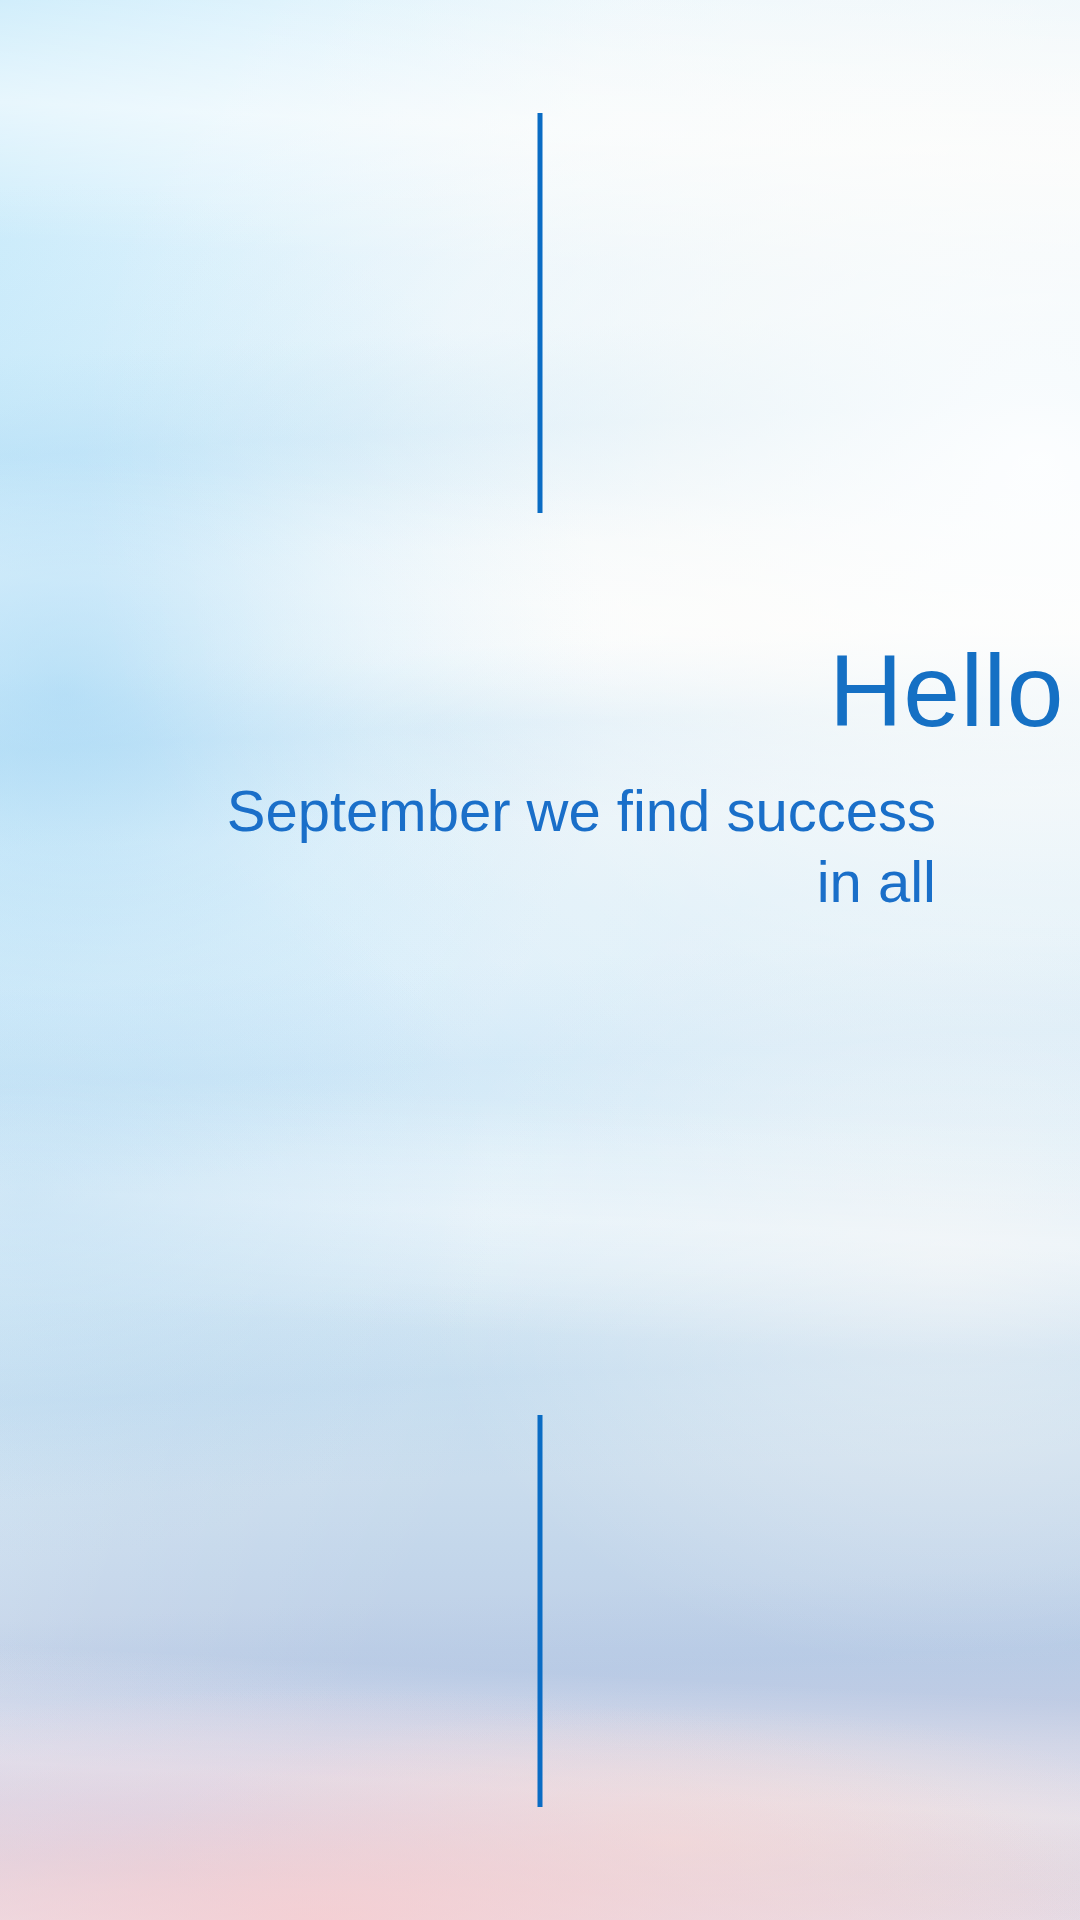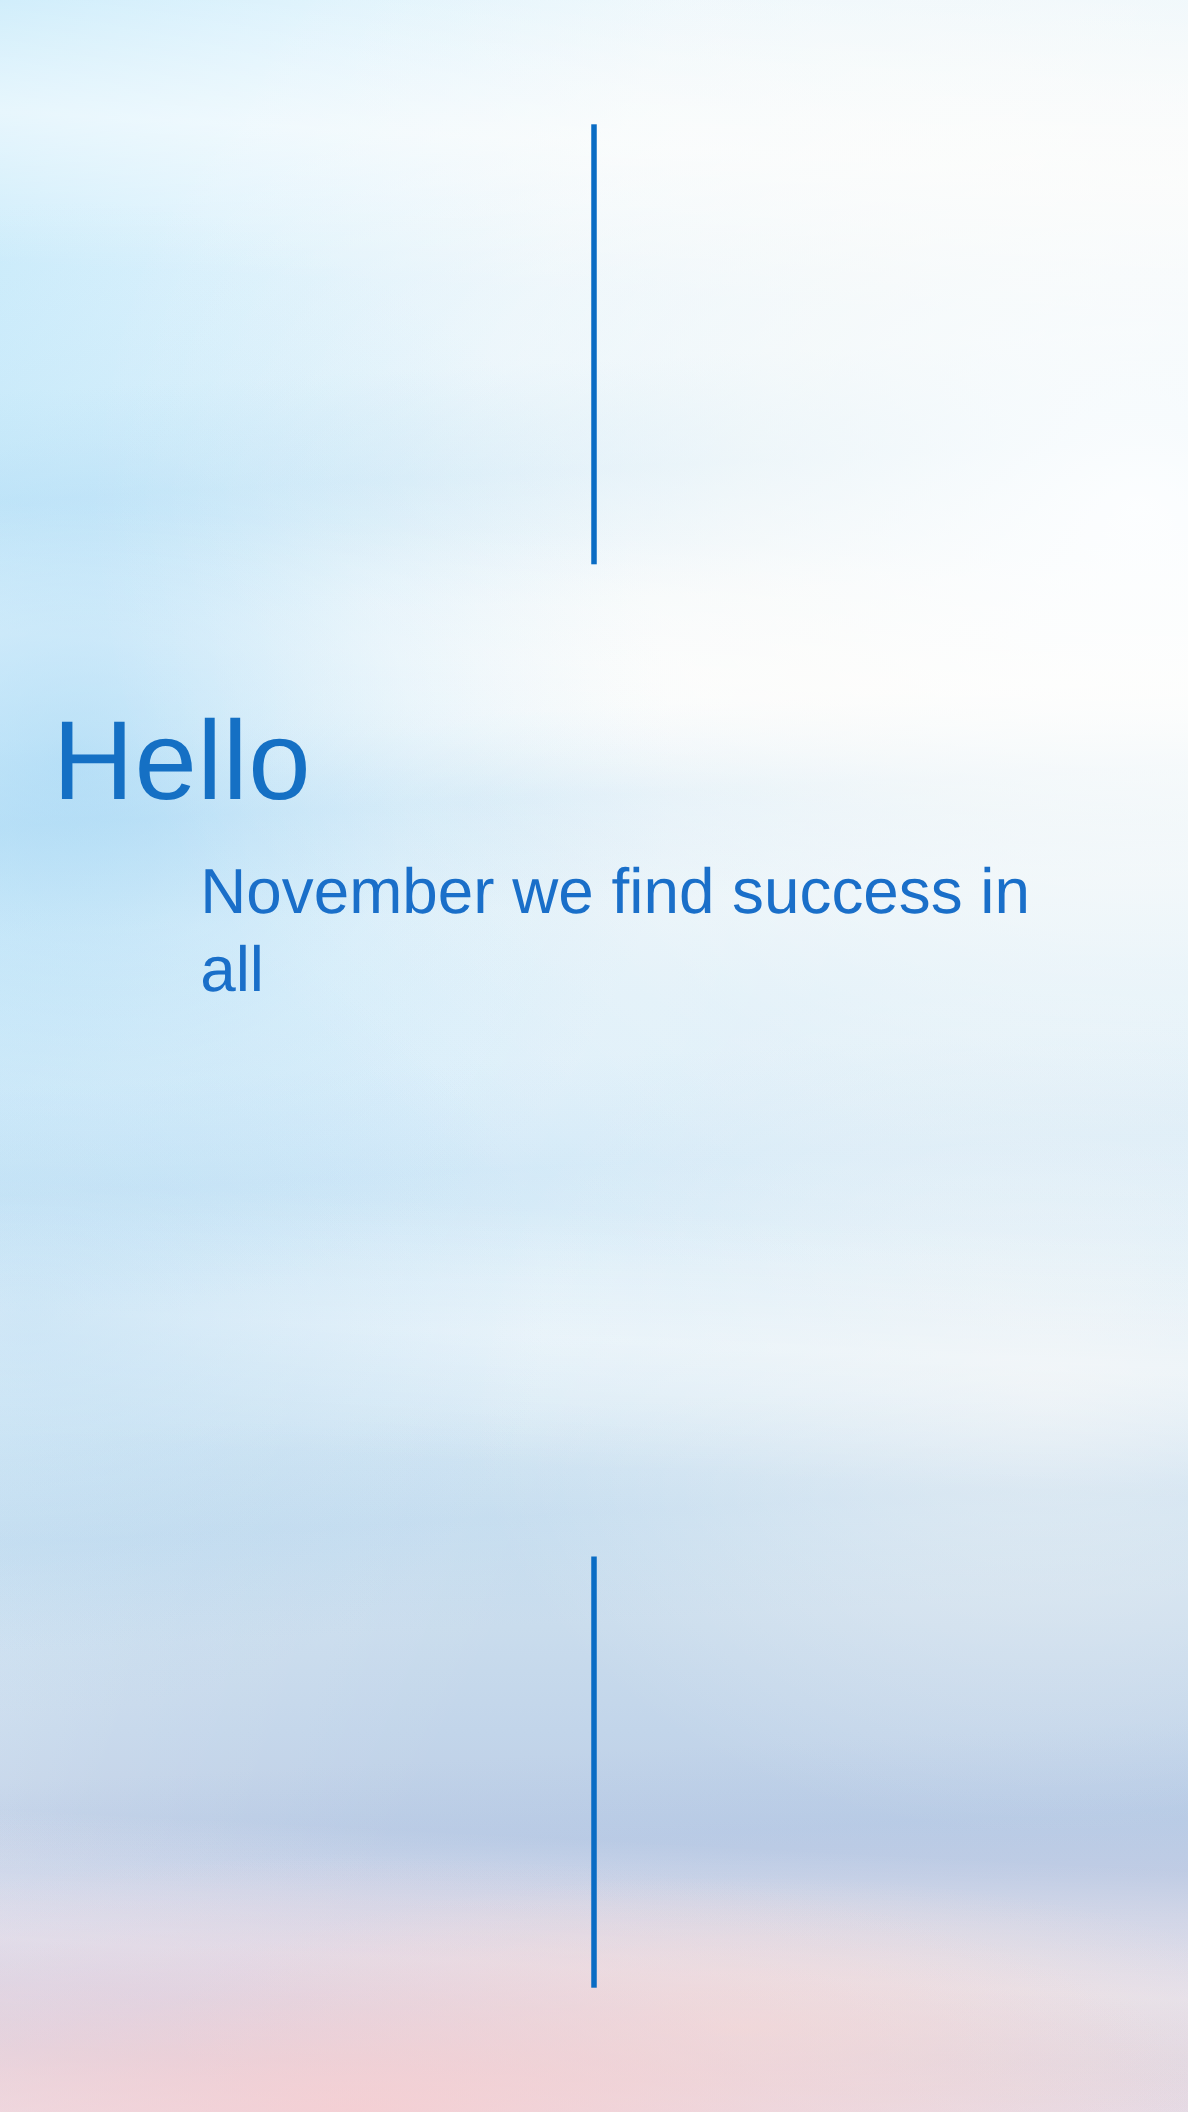--- a/index.html
+++ b/index.html
@@ -140,23 +140,23 @@
     transform: translateX(-50%);
     width: 5px;
   }
   .rule-top    { top: 113px;  height: 400px; }
   .rule-bottom { top: 1415px; height: 392px; }
 
   
   .stack {
     position: absolute;
     left: 0;
-    right: 4px;
+    right: 16px;
     top: 640px;
-    text-align: left;
+    text-align: right;
     padding-left: 48px;
   }
 
   .greeting {
     font-size: 102px;
     font-weight: 300;
     letter-spacing: 0.5px;
     line-height: 1;
     margin: 0;
   }
@@ -191,20 +191,20 @@
   <div class="clouds sunset"></div>
 
   <div class="rule rule-top" style="background: rgb(10, 108, 196);"></div>
 
   <div class="stack">
 
     <p class="greeting" style="color: rgb(21, 112, 196);">Hello</p>
 
 
     <p class="tagline" style="color: rgb(26, 111, 201);">
-      <span class="ln">November we find success in all</span>
+      <span class="ln">September we find success in all</span>
     </p>
 
   </div>
 
   <div class="rule rule-bottom" style="background: rgb(10, 108, 196);"></div>
 
 </div>
 
 </body></html>

